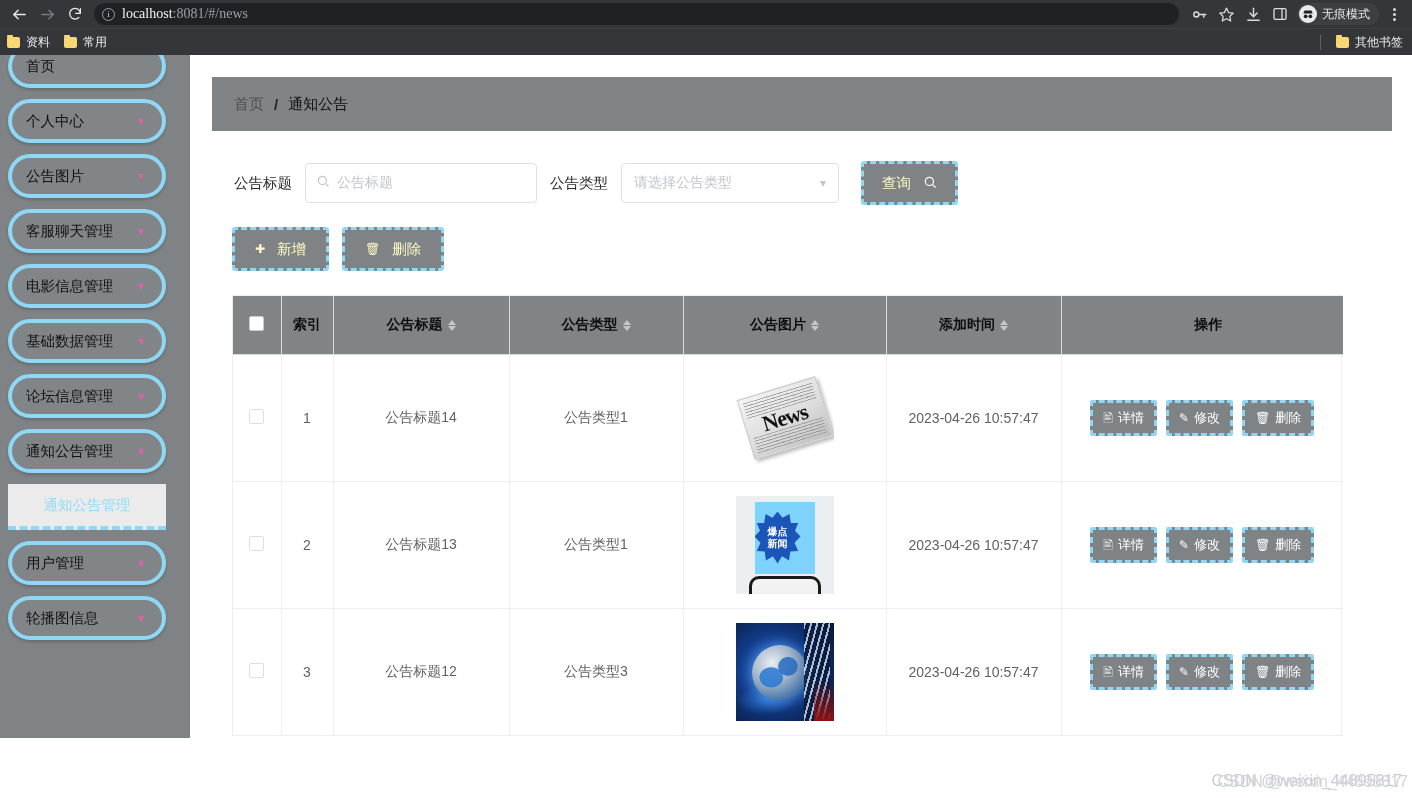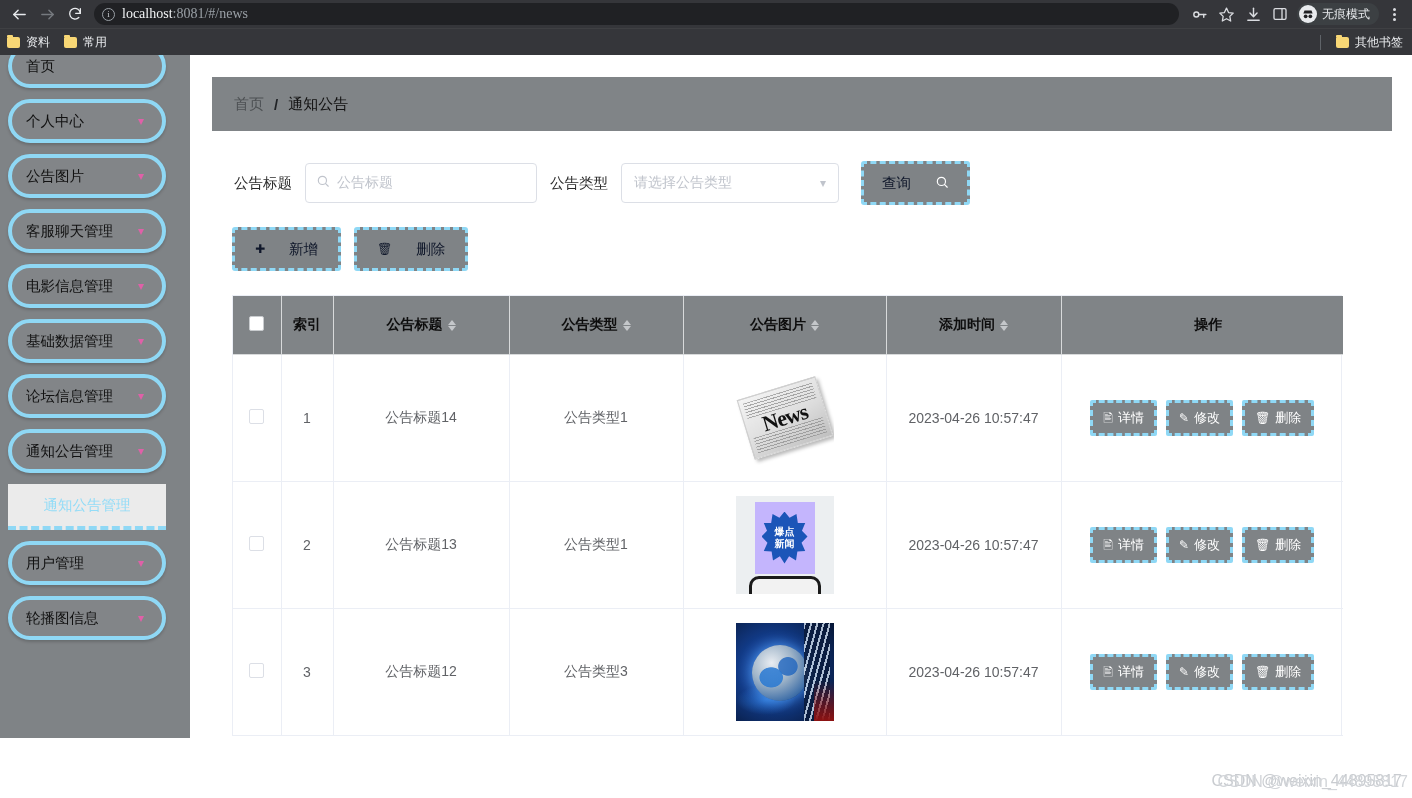--- a/index.html
+++ b/index.html
@@ -239,25 +239,25 @@
     border-radius: 4px;
     display: flex; align-items: center; justify-content: space-between;
     padding: 0 12px;
     background: #fff;
   }
   .f-select .ph { color: #c0c4cc; font-size: 14px; text-align: center; }
   .f-select .chev { color: #c0c4cc; font-size: 12px; }
   .btn-dash {
     background: #7f8386;
     border: 3px dashed #8fd8f5;
-    color: #0f172a;
+    color: #fef9c3;
     display: inline-flex;
     align-items: center;
     justify-content: center;
-    gap: 24px;
+    gap: 12px;
     font-size: 14.5px;
     height: 44px;
     padding: 0 18px;
     border-radius: 3px;
     white-space: nowrap;
   }
   .btn-query { margin-left: 9px; }
 
   .ops-row {
     display: flex;
@@ -362,22 +362,22 @@
     color: #111;
     letter-spacing: -1px;
   }
 
   
   .thumb-baodian { background: #eceff1; }
   .bd-card {
     position: absolute;
     left: 19px; top: 6px;
     width: 60px; height: 72px;
-    background: #c4b5fd;
-    display: flex; align-items: center; justify-content: center;
+    background: #7dd3fc;
+    display: flex; align-items: center; 
   }
   .bd-burst {
     width: 46px; height: 52px;
     background: #1b55b8;
     clip-path: polygon(50% 0%,61% 12%,76% 5%,79% 22%,95% 22%,88% 37%,100% 48%,87% 60%,95% 76%,78% 77%,75% 94%,60% 86%,50% 100%,40% 86%,25% 94%,22% 77%,5% 76%,13% 60%,0% 48%,12% 37%,5% 22%,21% 22%,24% 5%,39% 12%);
     display: flex; flex-direction: column;
     align-items: center; justify-content: center;
     gap: 1px;
   }
   .bd-burst b {

